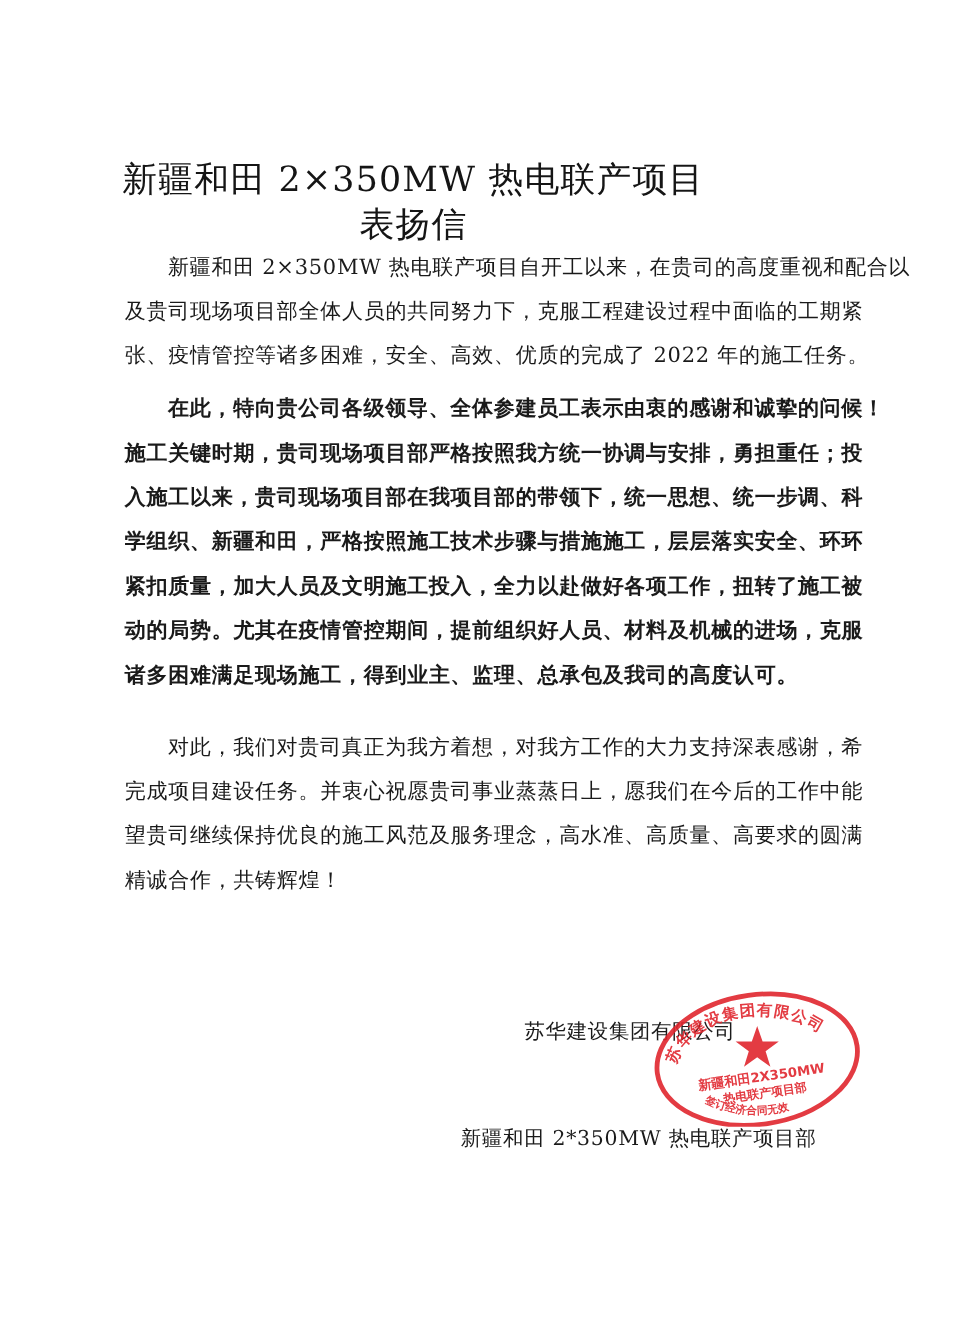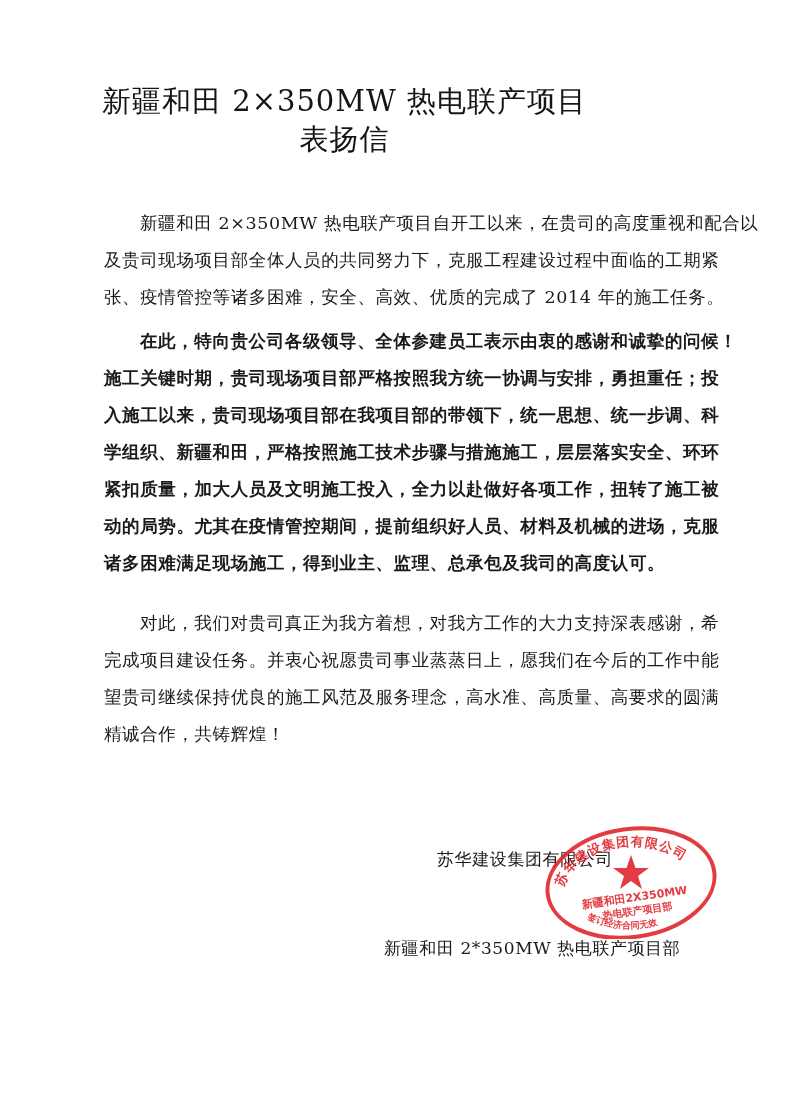--- a/index.html
+++ b/index.html
@@ -7,21 +7,21 @@
     width: 800px; height: 1100px;
     background: #ffffff;
     position: relative;
     overflow: hidden;
     font-family: "DejaVu Serif", "Liberation Serif", serif;
     color: #1a1a1a;
   }
   .page { position: absolute; left: 0; top: 0; width: 800px; height: 1100px; }
   .title {
     position: absolute; left: 0; width: 689px; text-align: center;
-    font-size: 29px; letter-spacing: 1px; color: #151515;
+    font-size: 29px; letter-spacing: 1px; color: #151515; margin-top: 48px;
   }
   .title.l1 { top: 82px; }
   .title.l2 { top: 120px; }
   .addressee {
     position: absolute; left: 104px; top: 171px;
     font-size: 17.5px; letter-spacing: 0.6px;
   }
   .body-text {
     position: absolute; left: 104px; width: 600px;
     font-size: 17.5px; line-height: 37px; letter-spacing: 0.6px;
@@ -48,21 +48,21 @@
 
 <div class="page">
 
   <div class="title l1">新疆和田 2×350MW 热电联产项目</div>
   <div class="title l2">表扬信</div>
 
 
   <div class="body-text" id="p1">
     <span class="line indent">新疆和田 2×350MW 热电联产项目自开工以来，在贵司的高度重视和配合以</span>
     <span class="line">及贵司现场项目部全体人员的共同努力下，克服工程建设过程中面临的工期紧</span>
-    <span class="line">张、疫情管控等诸多困难，安全、高效、优质的完成了 2014 年的施工任务。</span>
+    <span class="line">张、疫情管控等诸多困难，安全、高效、优质的完成了 2022 年的施工任务。</span>
   </div>
 
   <div class="body-text" id="p2">
     <span class="line indent">在此，特向贵公司各级领导、全体参建员工表示由衷的感谢和诚挚的问候！</span>
     <span class="line">施工关键时期，贵司现场项目部严格按照我方统一协调与安排，勇担重任；投</span>
     <span class="line">入施工以来，贵司现场项目部在我项目部的带领下，统一思想、统一步调、科</span>
     <span class="line">学组织、新疆和田，严格按照施工技术步骤与措施施工，层层落实安全、环环</span>
     <span class="line">紧扣质量，加大人员及文明施工投入，全力以赴做好各项工作，扭转了施工被</span>
     <span class="line">动的局势。尤其在疫情管控期间，提前组织好人员、材料及机械的进场，克服</span>
     <span class="line">诸多困难满足现场施工，得到业主、监理、总承包及我司的高度认可。</span>

